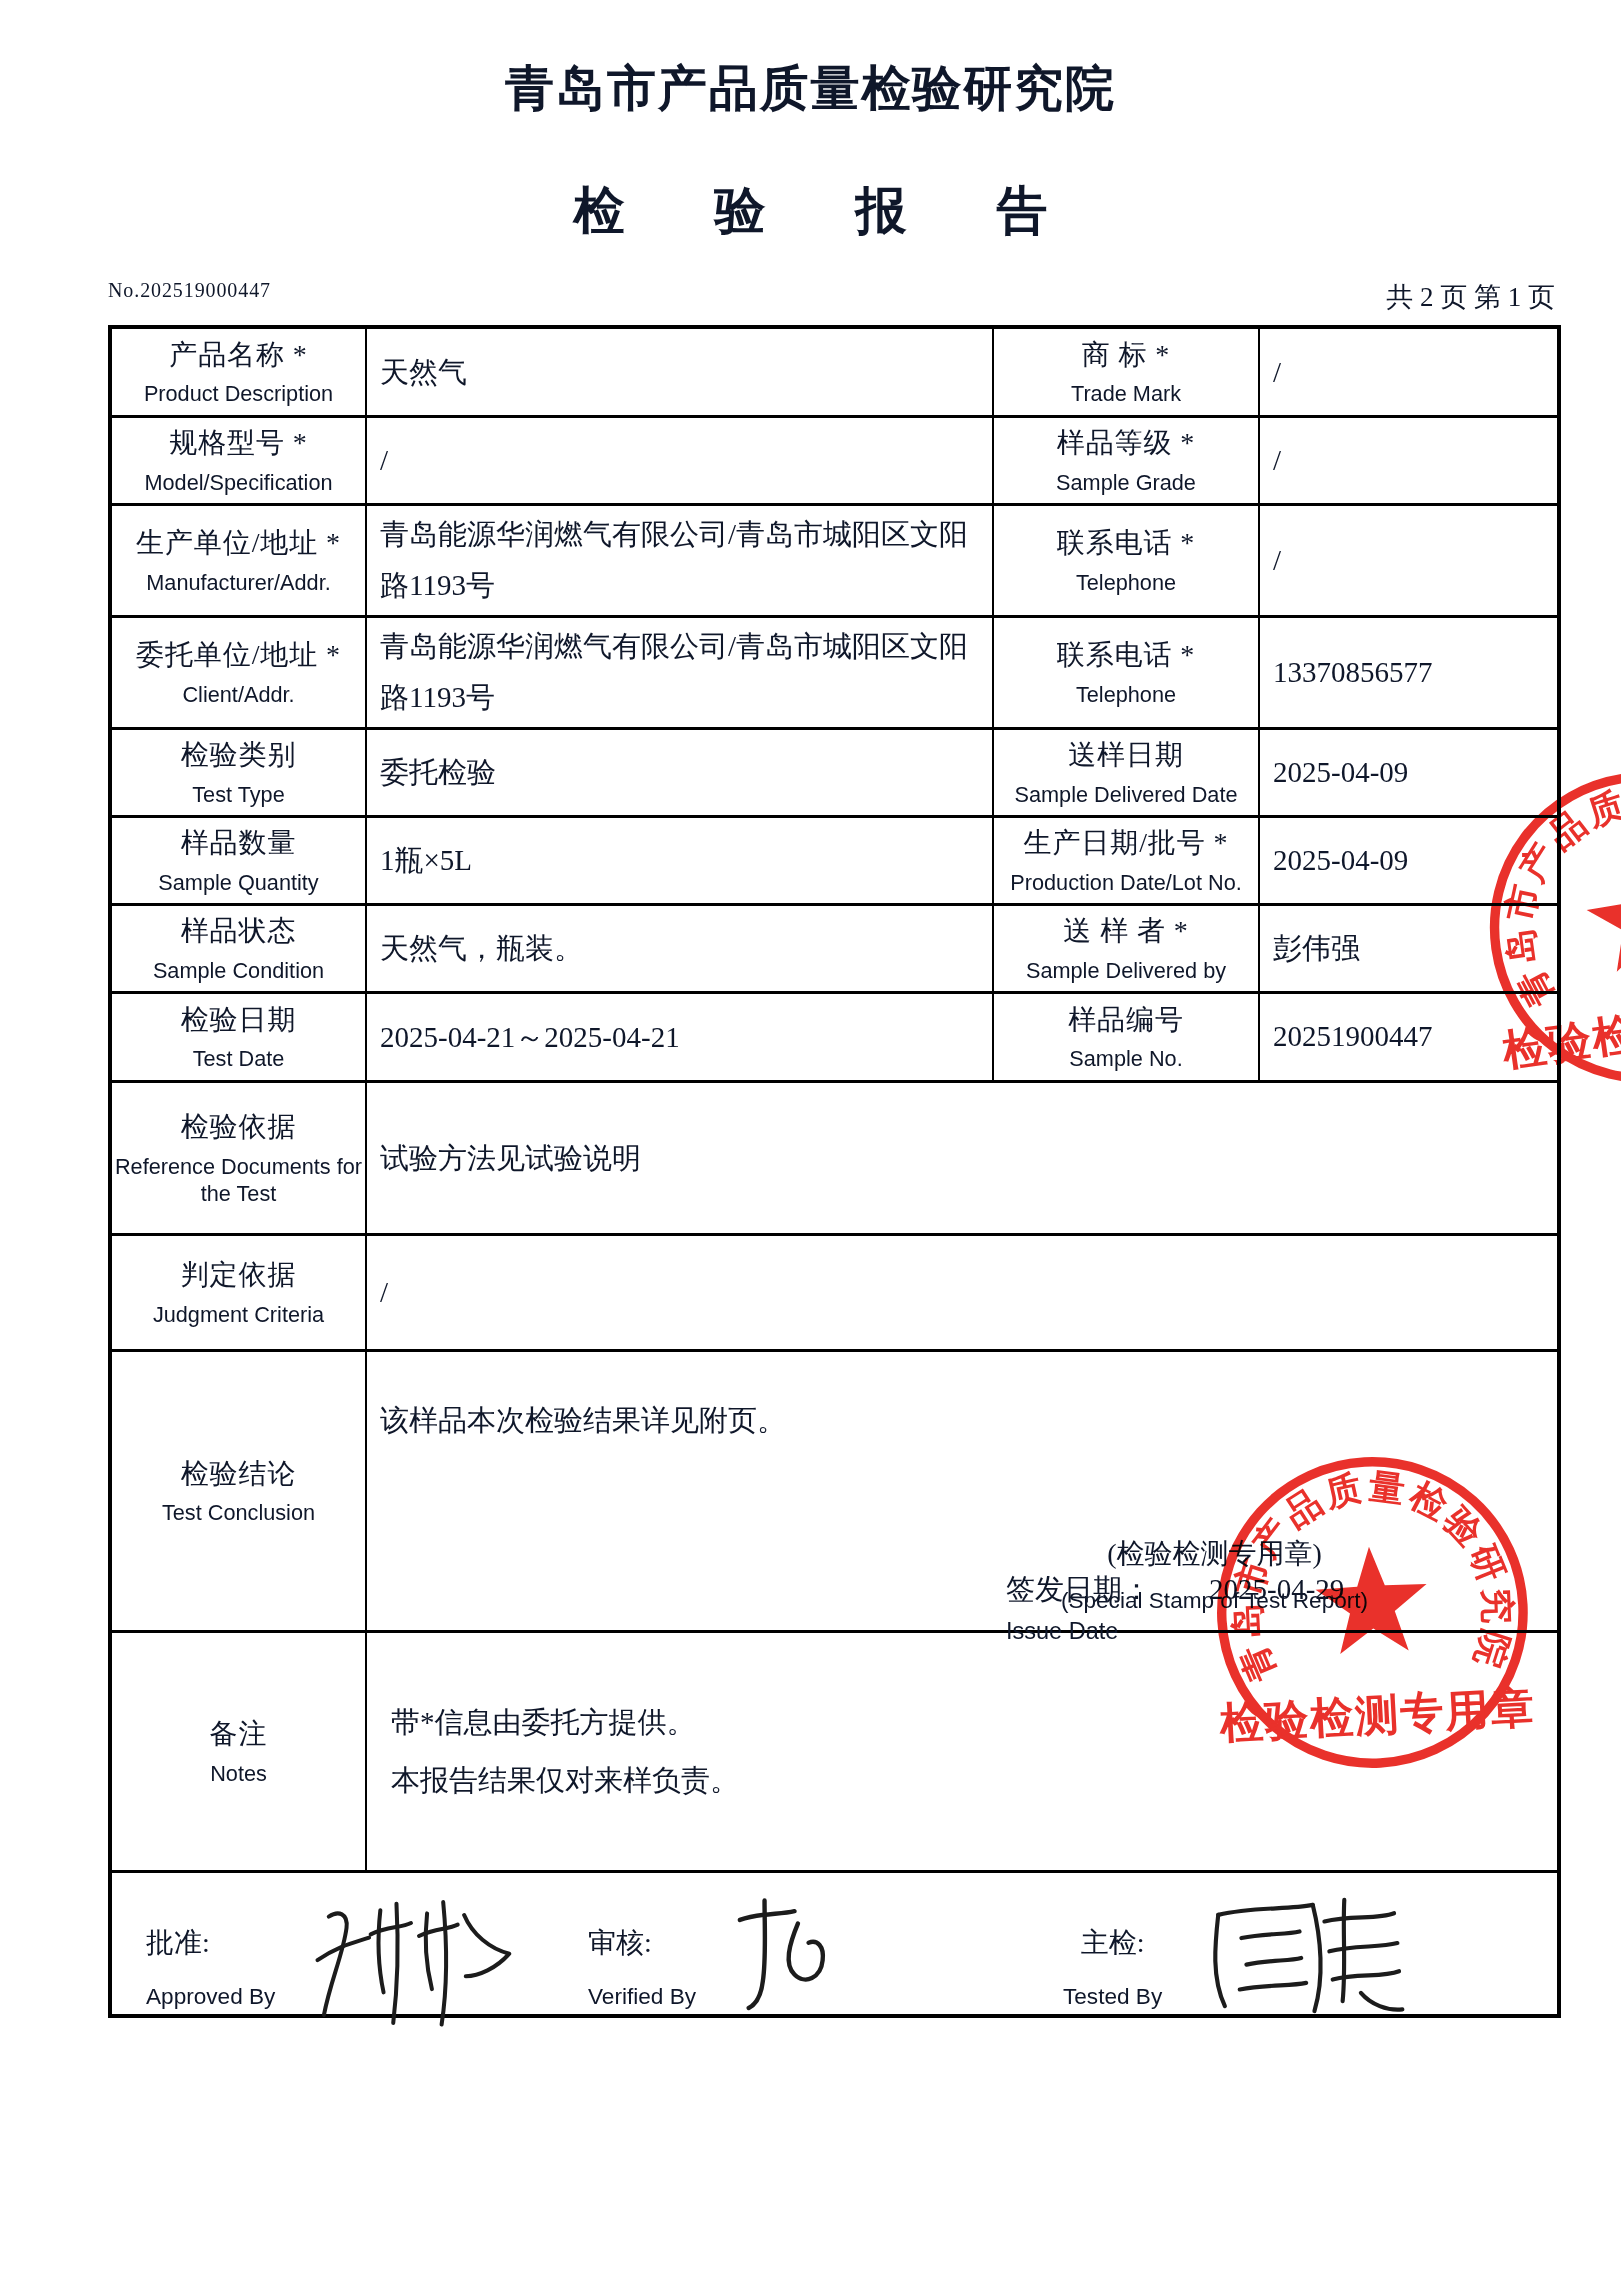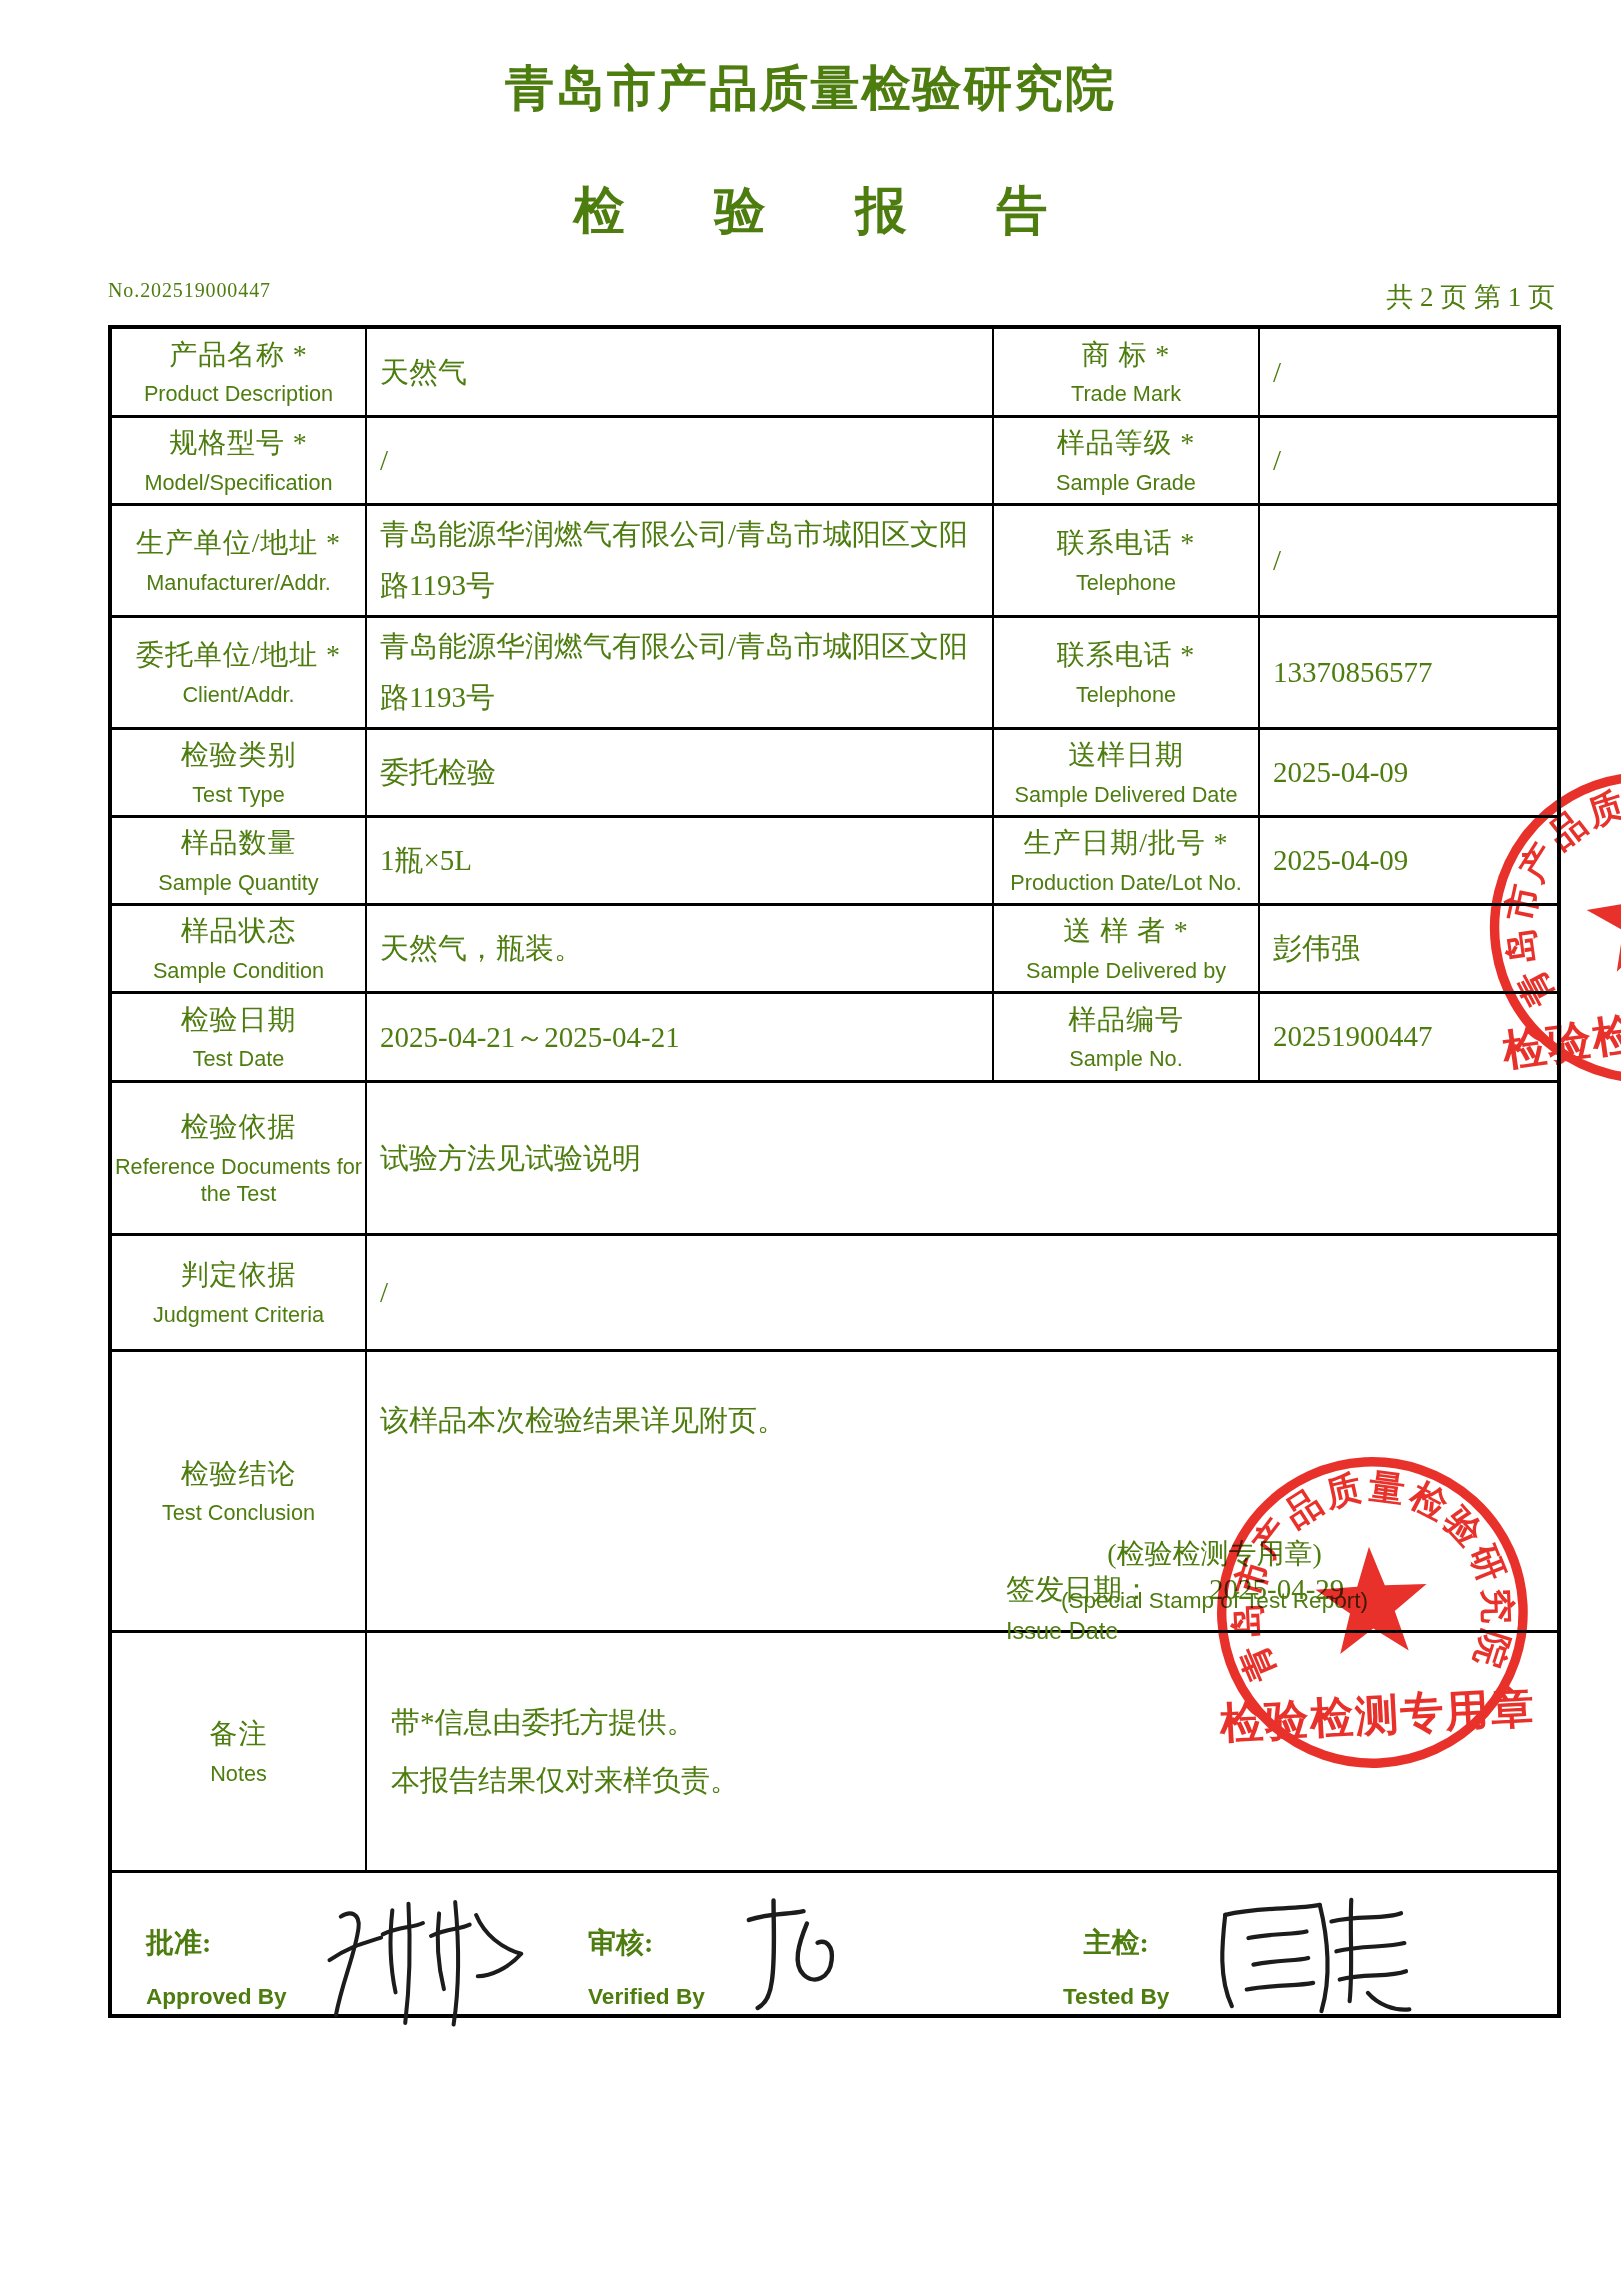--- a/index.html
+++ b/index.html
@@ -1,20 +1,20 @@
 <!DOCTYPE html>
 <html style="font-size:15px"><head>
 <meta charset="utf-8">
 <style>
   * { margin:0; padding:0; box-sizing:border-box; }
   body { background:#888; }
   .page {
     position:relative; width:1621px; height:2291px;
     background:#ffffff; overflow:hidden;
-    font-family:"Liberation Serif","DejaVu Serif",serif; color:#4d7c0f;
+    font-family:"Liberation Serif","DejaVu Serif",serif; color:#0f172a;
   }
   
   .hdr-line { position:absolute; left:0; width:100%; text-align:center; }
   .inst-cn { top:56px; font-size:49px; font-weight:bold; letter-spacing:1.9px; }
   .inst-en { top:137px; font-size:28px; font-weight:600; letter-spacing:1.9px;
              font-family:"Liberation Sans","DejaVu Sans",sans-serif; }
   .title-cn { top:177px; font-size:51px; font-weight:bold; }
   .title-cn span { letter-spacing:90px; margin-right:-90px; }
   .title-en { top:241px; font-size:25.4px; font-weight:600; letter-spacing:3.8px;
               font-family:"Liberation Sans","DejaVu Sans",sans-serif; }
@@ -42,21 +42,21 @@
   .stamp-note-cn { font-size:28px; }
   .stamp-note-en { font-size:22.6px; margin-top:15px;
                    font-family:"Liberation Sans","DejaVu Sans",sans-serif; }
   .issue-line { position:absolute; left:639px; top:218px; font-size:29px; }
   .issue-date { margin-left:58px; }
   .issue-en { position:absolute; left:639px; top:266px; font-size:23.5px;
               font-family:"Liberation Sans","DejaVu Sans",sans-serif; }
   
   td.notes-val { font-size:29px; padding-left:24px; line-height:2.0; }
   
-  td.sigrow { position:relative;font-weight:bold; }
+  td.sigrow { position:relative; }
   .sig-group { position:absolute; top:38px; display:flex; align-items:flex-start; gap:13px; }
   .sig-labels { display:flex; flex-direction:column; gap:22.6px; padding-top:13px; }
   .sig-cn { font-size:28px; }
   .sig-en { font-size:22.6px; font-family:"Liberation Sans","DejaVu Sans",sans-serif; }
   svg.sig path { stroke:#1c1c1c; stroke-width:5; fill:none;
                  stroke-linecap:round; stroke-linejoin:round; }
   
   .stamp { position:absolute; mix-blend-mode:multiply; opacity:.95; }
   .stamp-main { left:1203px; top:1443px; transform:rotate(-3deg); z-index:5; }
   .stamp-side { left:1476px; top:758px; transform:rotate(-8deg); z-index:5; }

